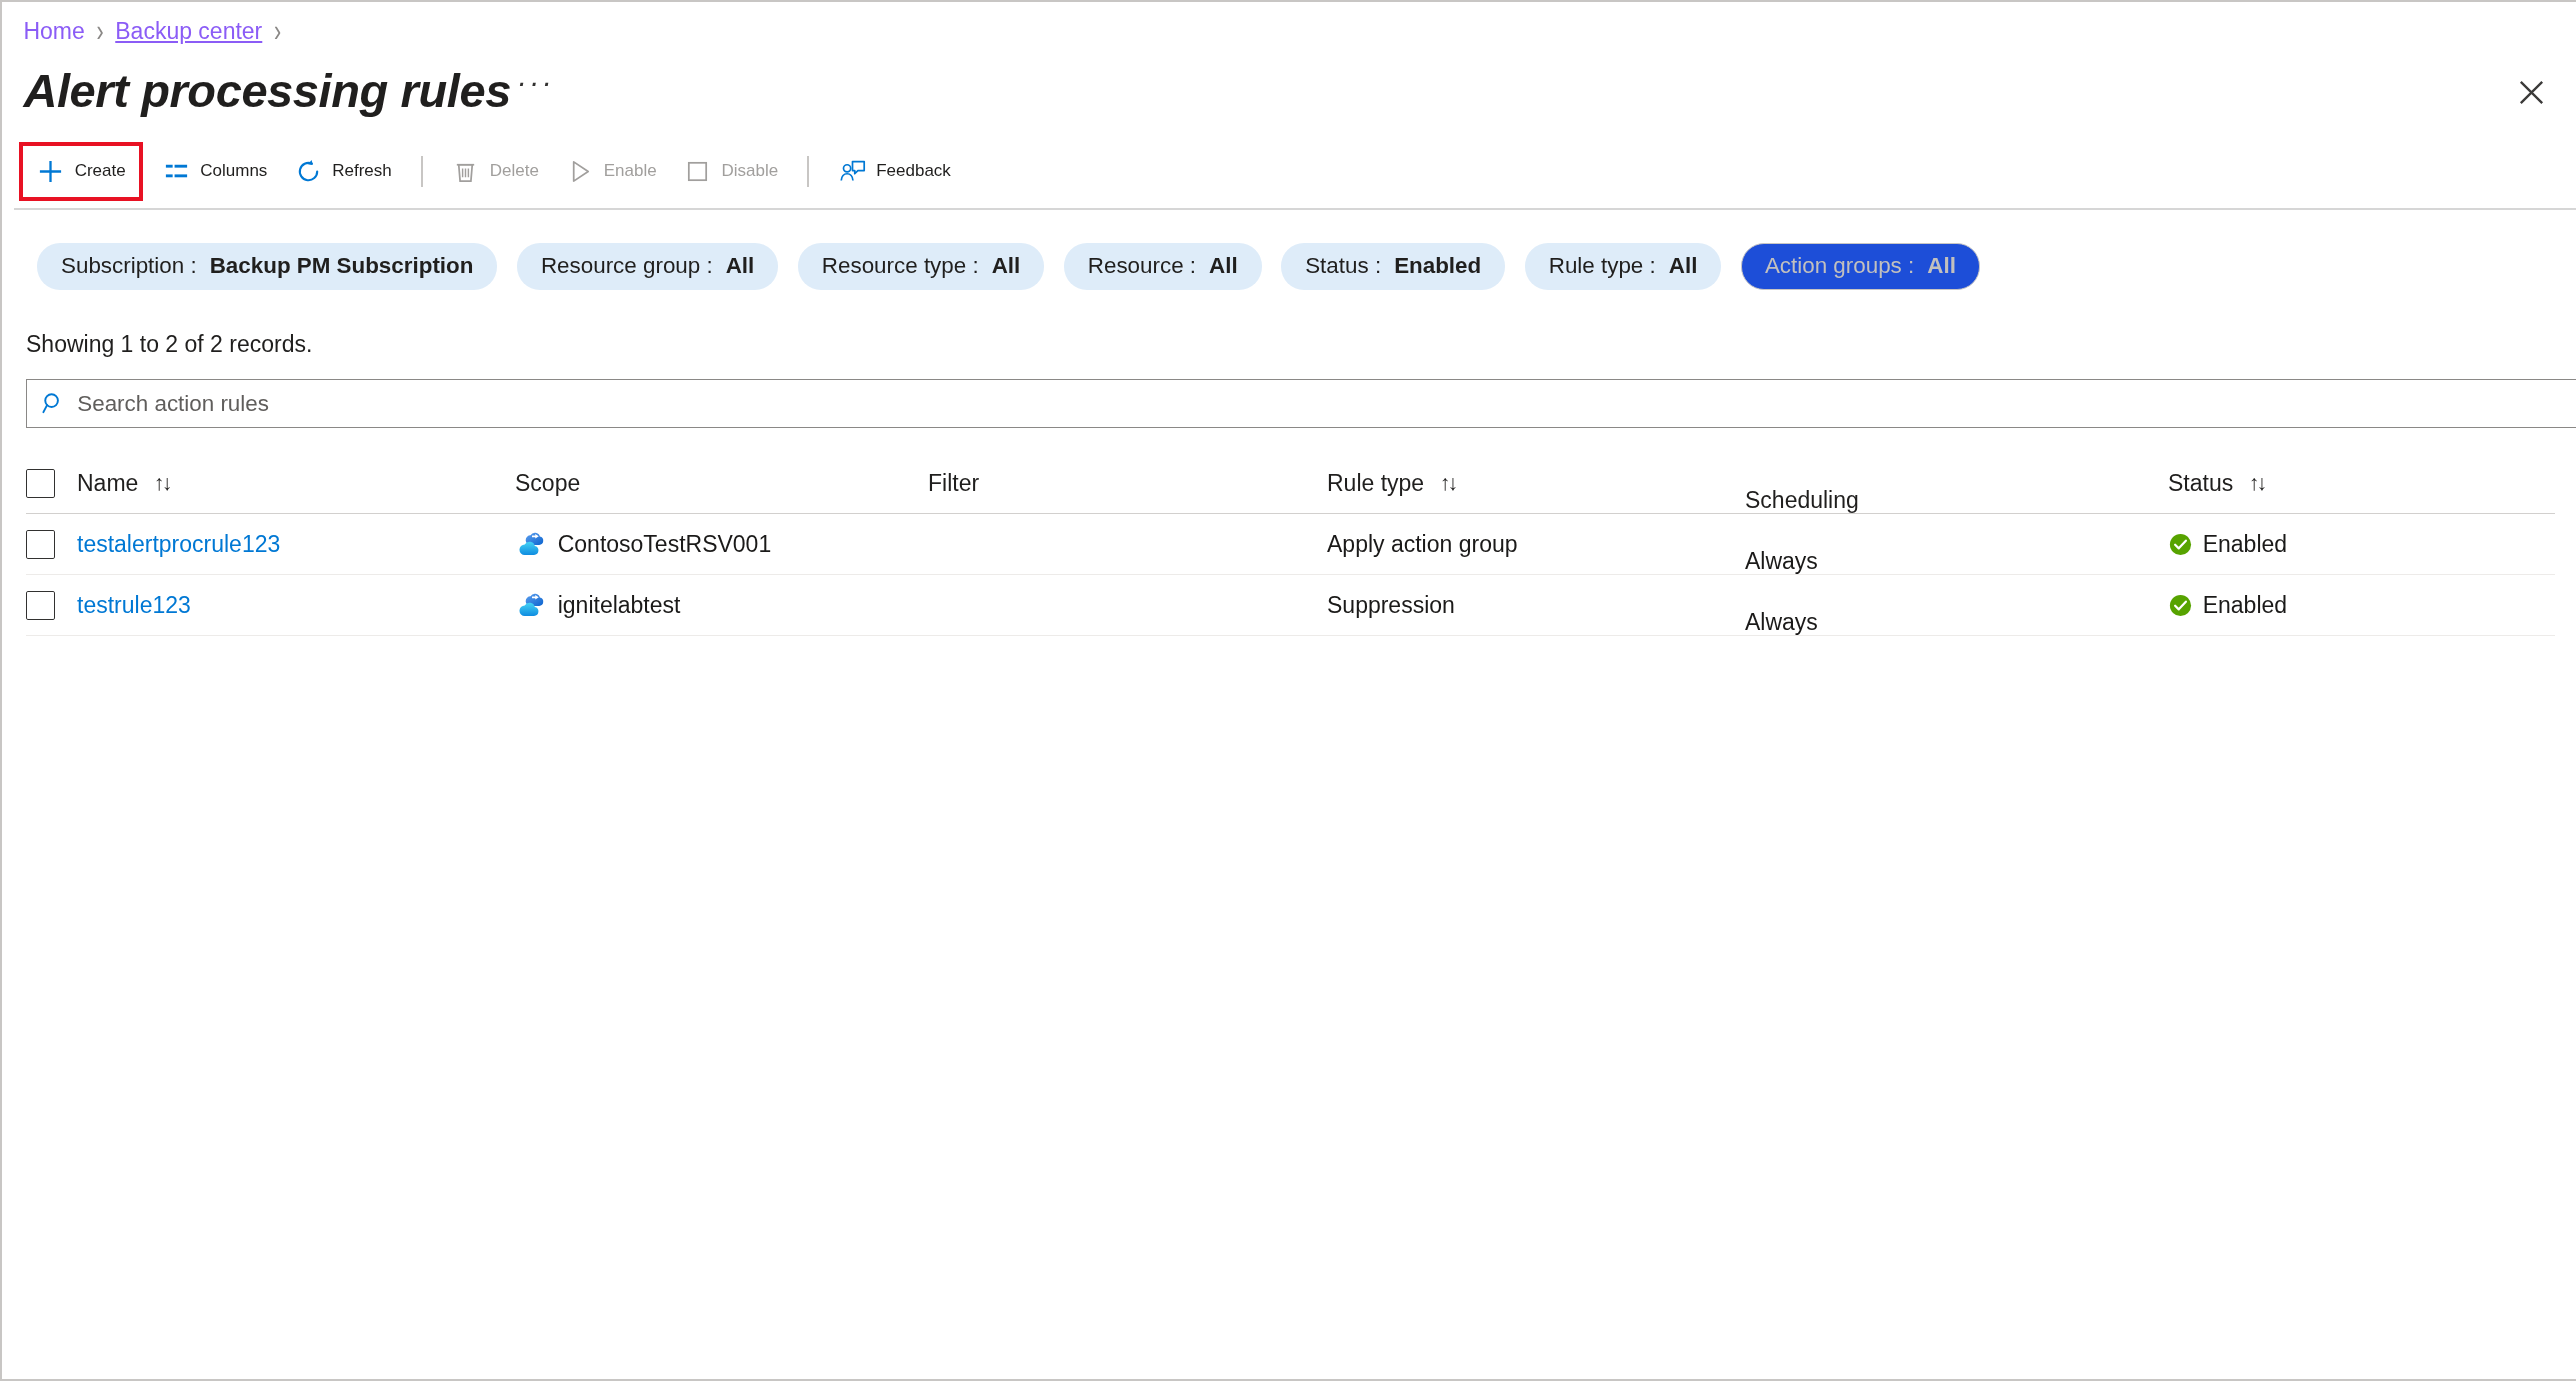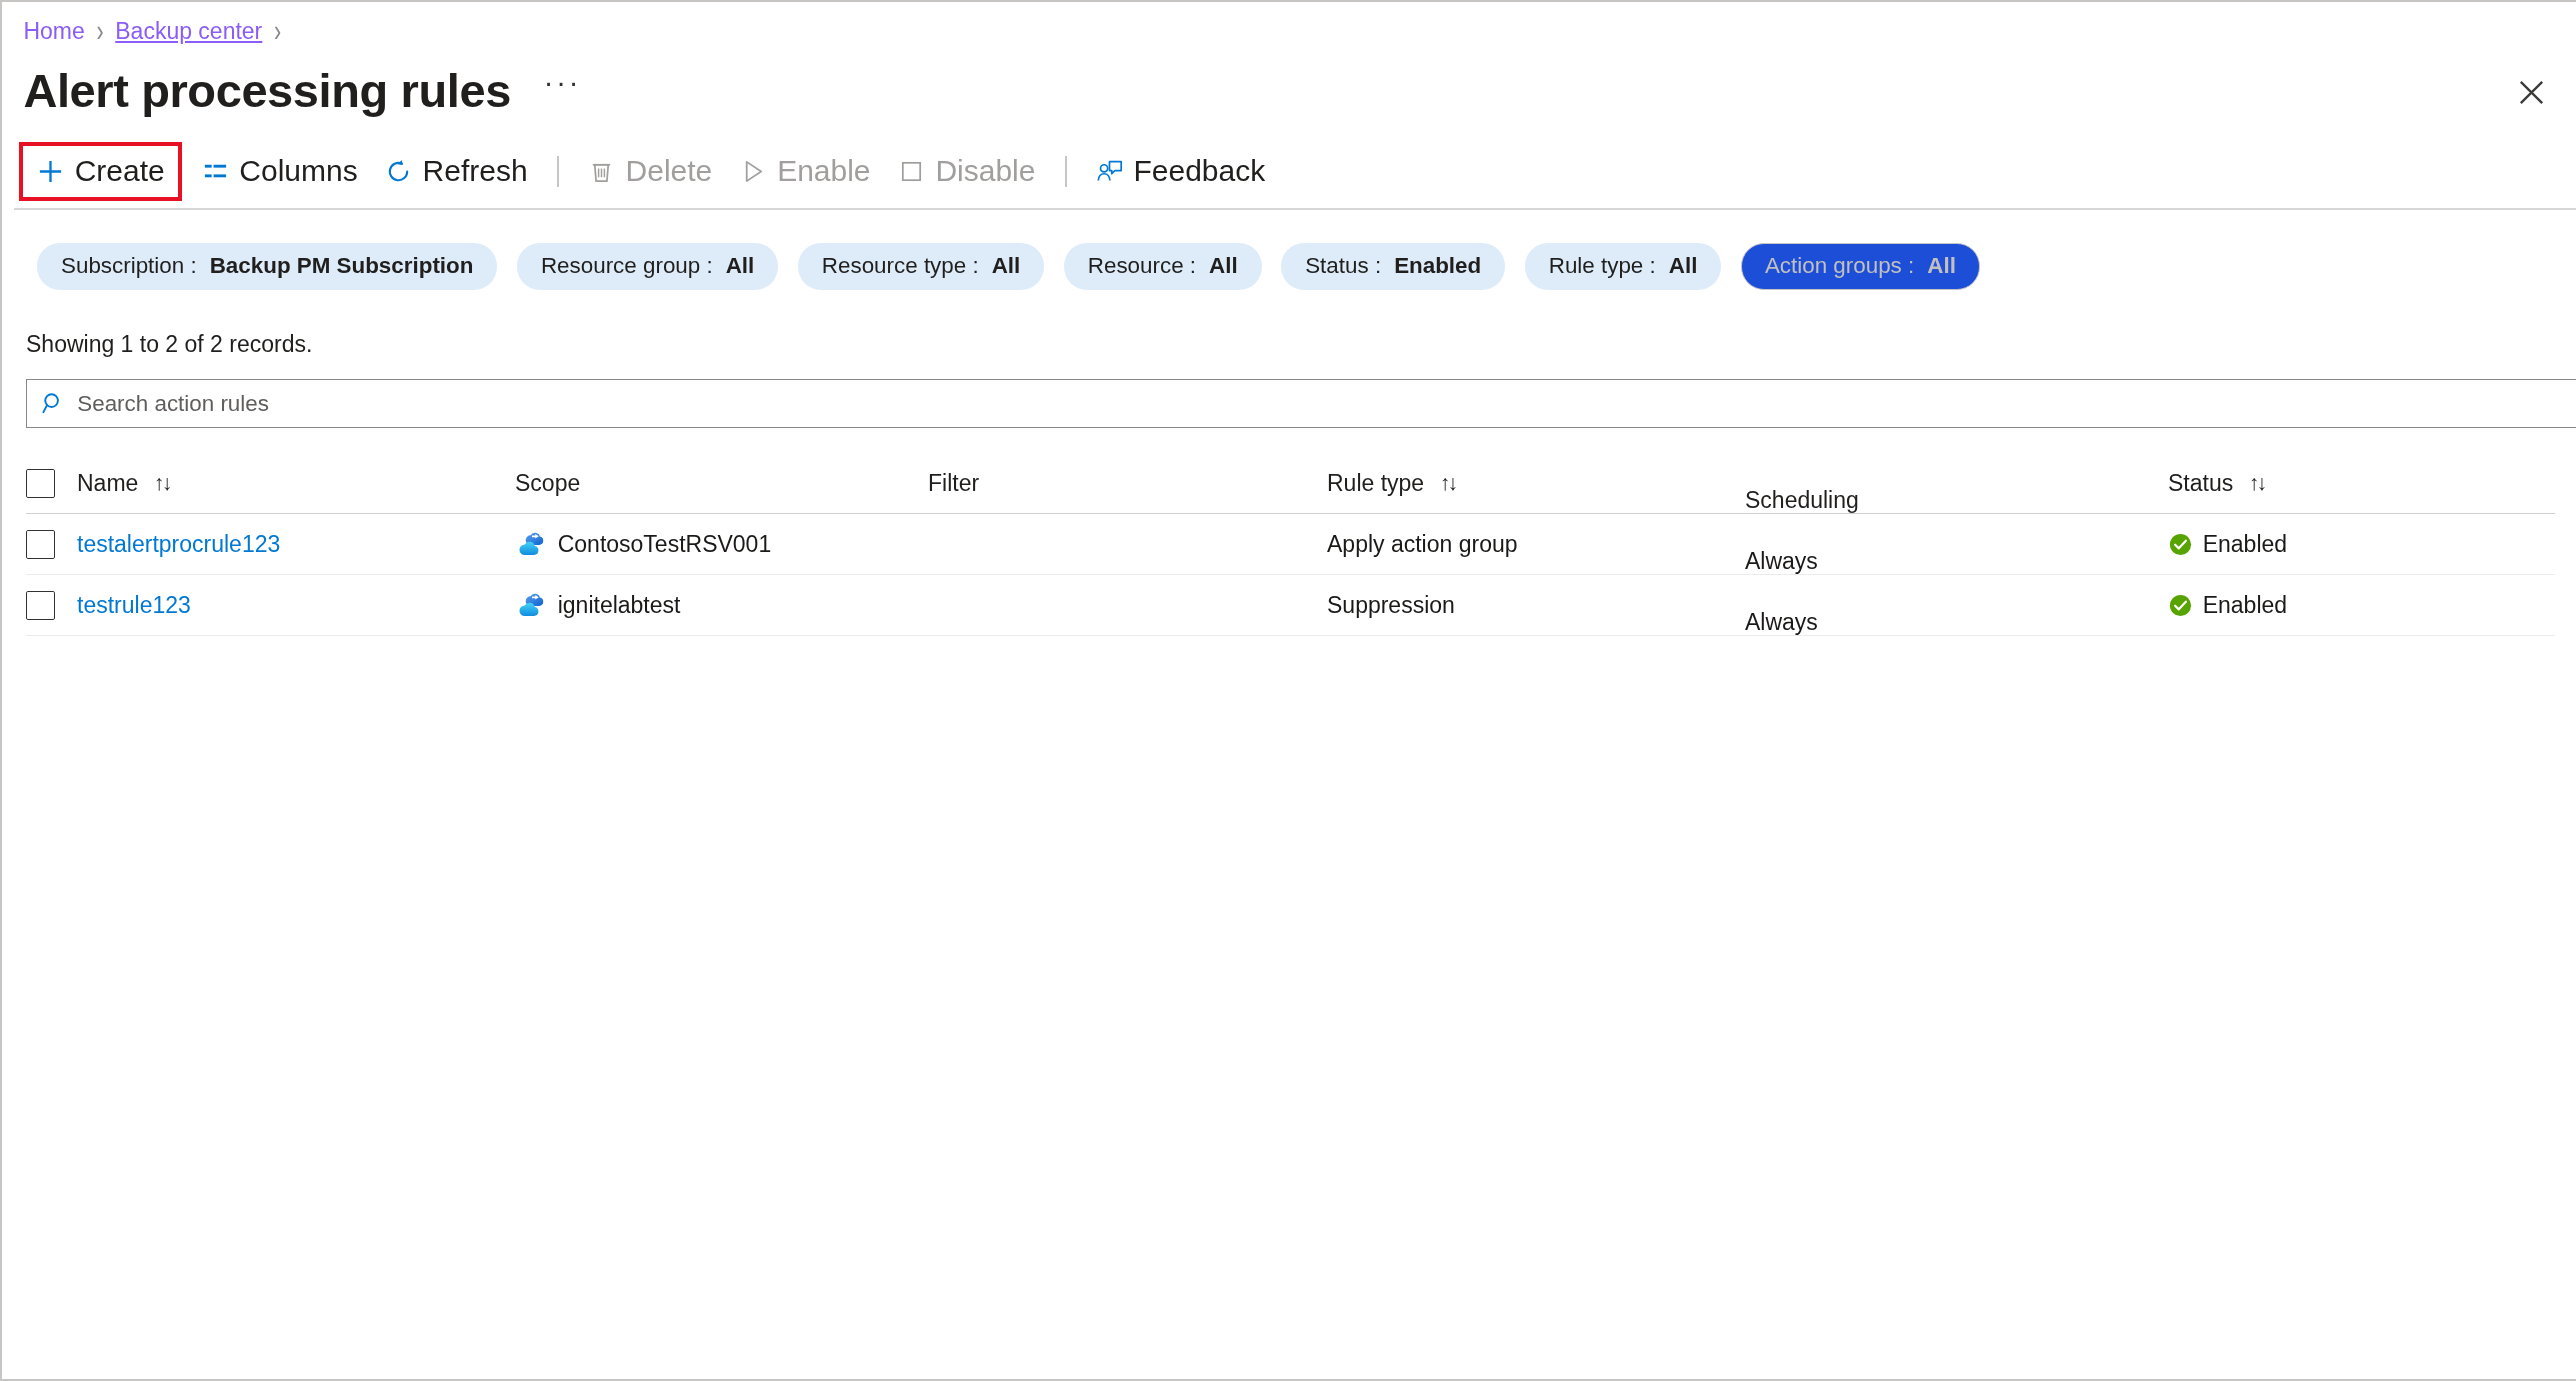--- a/index.html
+++ b/index.html
@@ -36,22 +36,22 @@
   .crumb-sep {
     color: #8a8886;
     font-size: 21.4px;
     font-weight: 300;
     transform: scaleY(1.5);
   }
 
   
   .title-row {
     display: flex; align-items: center;
-    gap: 27px;
     padding: 21.4px 0 0 21.4px;
+    font-style: italic;
   }
   .page-title {
     font-size: 47px;
     font-weight: 600;
     letter-spacing: -0.4px;
     color: #201f1e;
     line-height: 1.05;
   }
   .ellipsis-btn {
     font-size: 29px;
@@ -75,21 +75,21 @@
     gap: 0;
     padding: 0 0 0 21.4px;
     margin-top: 29px;
     height: 54px;
   }
   .tb-item {
     display: flex; align-items: center;
     gap: 10.7px;
     height: 51px;
     padding: 0 13.6px;
-    font-size: 30px;
+    font-size: 17px;
     color: #201f1e;
     cursor: pointer;
     white-space: nowrap;
   }
   .tb-item.disabled { color: #a19f9d; cursor: default; }
   .tb-item .ticon {
     display: inline-flex; align-items: center; justify-content: center;
     width: 27px; height: 27px;
     flex: none;
   }

